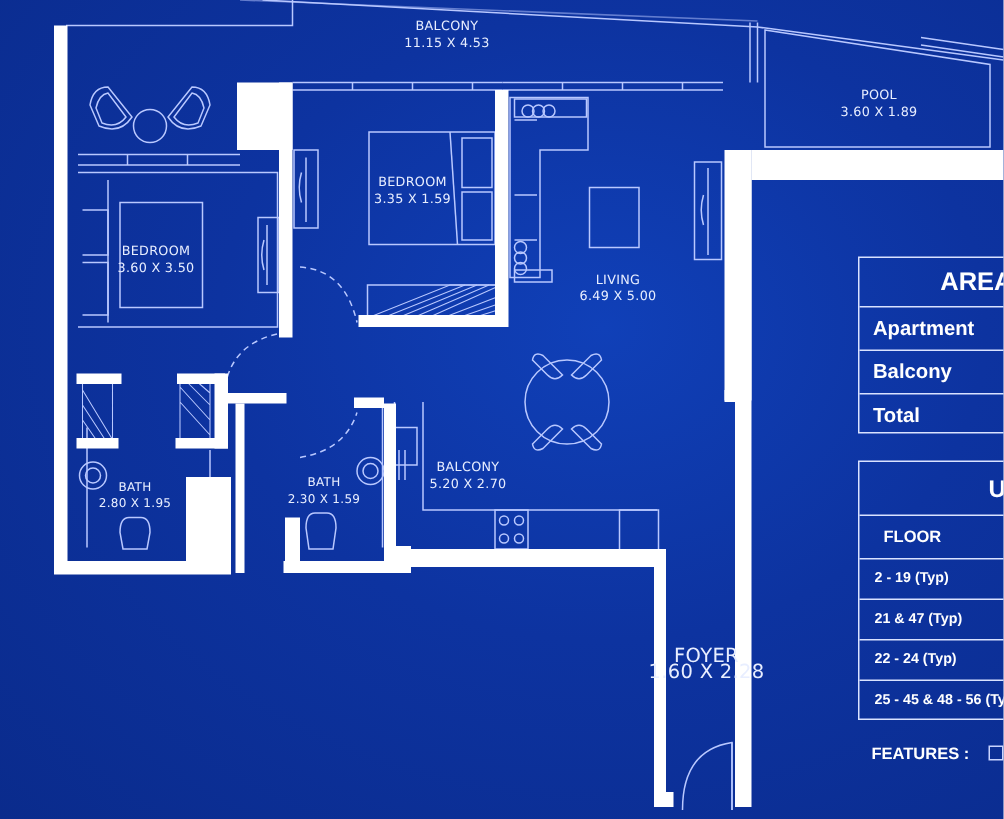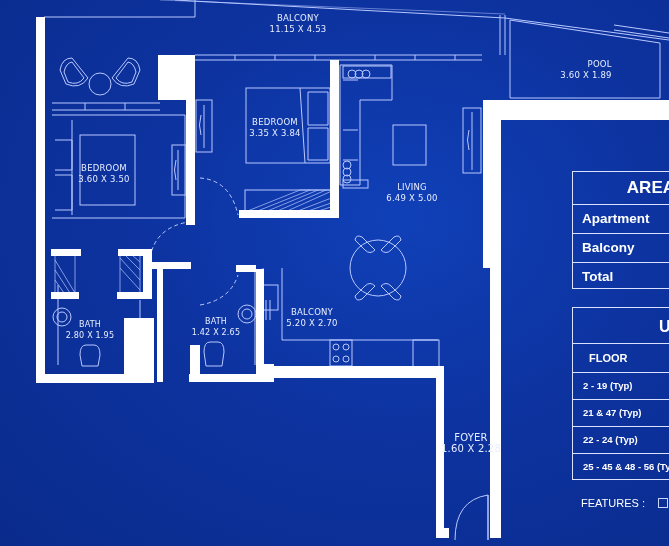--- a/index.html
+++ b/index.html
@@ -20,21 +20,21 @@
   }
   .area-box { left:572px; top:171px; width:110px; height:118px; }
   .area-box .hdr { height:32px; line-height:32px; text-align:right; padding-right:6px; font-size:17px; border-bottom:1.5px solid #d9e2ff; }
   .area-box .row { height:28px; line-height:28px; padding-left:9px; font-size:13.5px; border-bottom:1.5px solid #d9e2ff; }
   .area-box .row:last-child { border-bottom:none; }
   .units-box { left:572px; top:307px; width:110px; height:173px; }
   .units-box .hdr { height:35px; line-height:38px; padding-left:86px; font-size:16px; border-bottom:1.5px solid #d9e2ff; }
   .units-box .colhdr { height:28px; line-height:28px; padding-left:16px; font-size:11px; border-bottom:1.5px solid #d9e2ff; }
   .units-box .row { height:26px; line-height:26px; padding-left:10px; font-size:9.5px; border-bottom:1.5px solid #d9e2ff; white-space:nowrap; overflow:hidden; }
   .units-box .row:last-child { border-bottom:none; }
-  .features { position:absolute; left:581px; top:497px; color:#fff; font-weight:normal; font-size:11px; white-space:nowrap; }
+  .features { position:absolute; left:581px; top:497px; color:#fff; font-weight:bold; font-size:11px; white-space:nowrap; }
   .features .chk { display:inline-block; width:8px; height:8px; border:1px solid #c9d4ff; margin-left:10px; vertical-align:middle; position:relative; top:-1px; }
 </style>
 </head>
 <body>
 
 <svg class="plan" viewBox="0 0 669 546" xmlns="http://www.w3.org/2000/svg">
   <g fill="none" stroke="#b9c8ff" stroke-width="1">
 
     <path d="M44 17 H195 V0"></path>
     <path d="M175 0 L505 18 L669 40"></path>
@@ -159,49 +159,49 @@
     <rect x="501" y="100" width="168" height="20"></rect>
     <rect x="483" y="260" width="12" height="8"></rect>
     <rect x="440" y="528" width="9" height="10"></rect>
   </g>
 </svg>
 
 <div class="room-label" style="left:298px; top:13px;">
   <div>BALCONY</div>
   <div>11.15 X 4.53</div>
 </div>
-<div class="room-label" style="left:586px; top:59px;text-align:right;">
+<div class="room-label" style="left:586px; top:59px;">
   <div>POOL</div>
   <div>3.60 X 1.89</div>
 </div>
 <div class="room-label" style="left:104px; top:163px;">
   <div>BEDROOM</div>
   <div>3.60 X 3.50</div>
 </div>
 <div class="room-label" style="left:275px; top:117px;">
   <div>BEDROOM</div>
-  <div>3.35 X 3.84</div>
+  <div>3.35 X 1.59</div>
 </div>
 <div class="room-label" style="left:412px; top:182px;">
   <div>LIVING</div>
   <div>6.49 X 5.00</div>
 </div>
 <div class="room-label" style="left:312px; top:307px;">
   <div>BALCONY</div>
   <div>5.20 X 2.70</div>
 </div>
 <div class="room-label" style="left:90px; top:319px; font-size:8px;">
   <div>BATH</div>
   <div>2.80 X 1.95</div>
 </div>
 <div class="room-label" style="left:216px; top:316px; font-size:8px;">
   <div>BATH</div>
-  <div>1.42 X 2.65</div>
-</div>
-<div class="room-label" style="left:471px; top:432px; font-size:10px;">
+  <div>2.30 X 1.59</div>
+</div>
+<div class="room-label" style="left:471px; top:432px; font-size:13px;">
   <div>FOYER</div>
   <div>1.60 X 2.28</div>
 </div>
 
 <div class="panel-box area-box">
   <div class="hdr">AREA</div>
   <div class="row">Apartment</div>
   <div class="row">Balcony</div>
   <div class="row">Total</div>
 </div>

